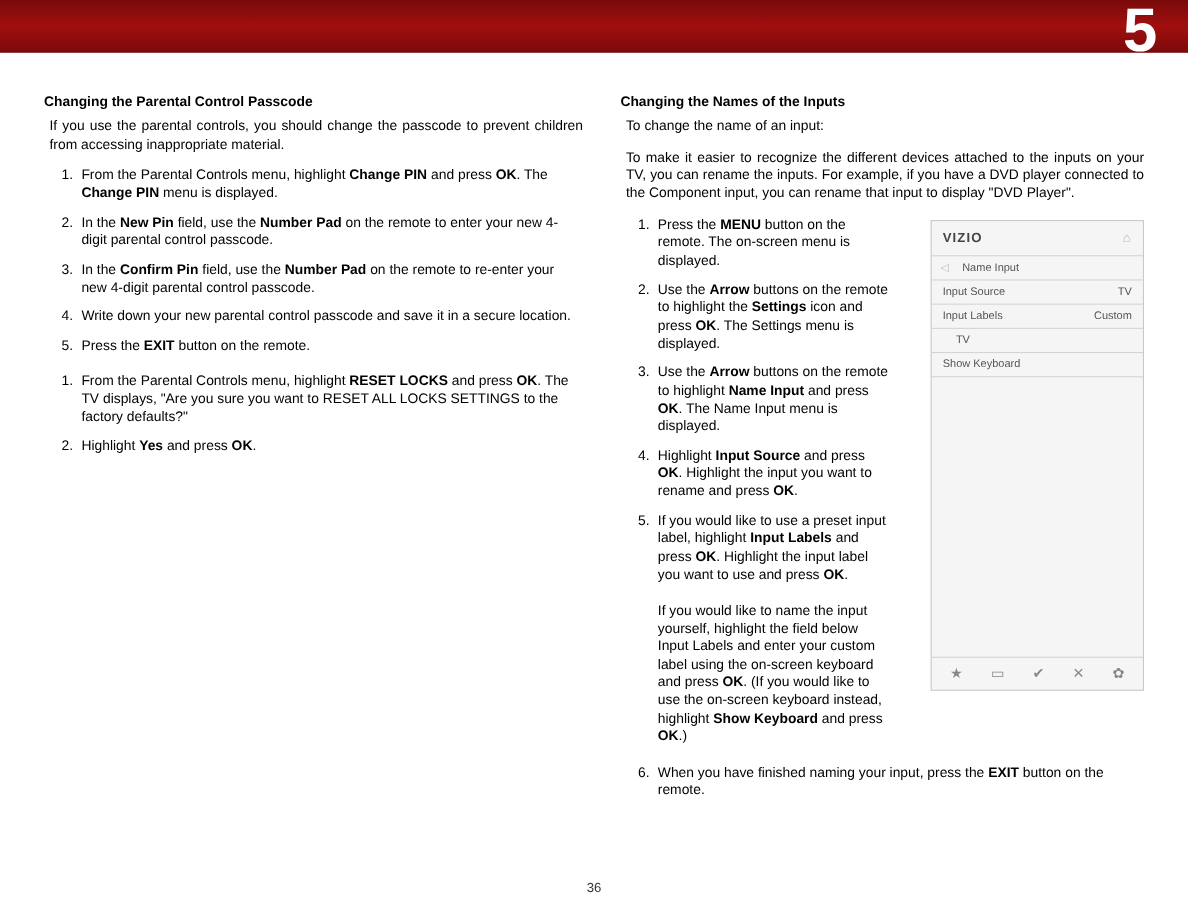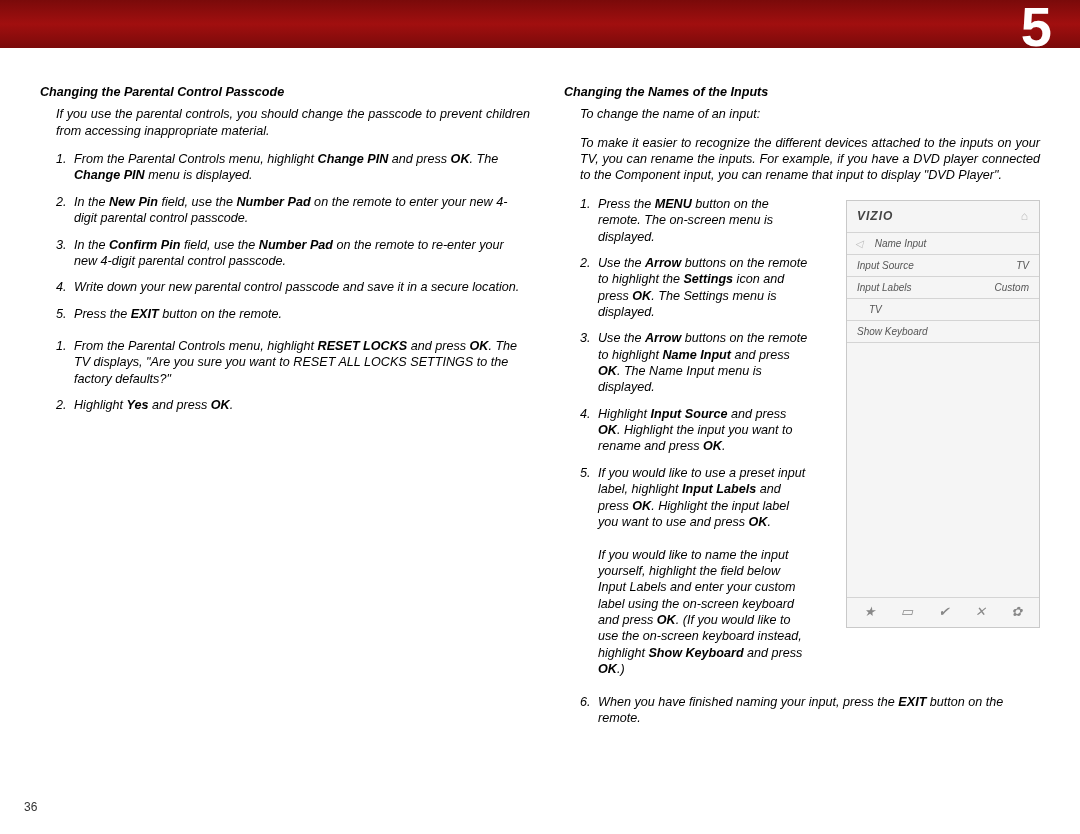--- a/index.html
+++ b/index.html
@@ -27,45 +27,45 @@
   }
   .page-content {
     display: flex;
     padding: 36px 40px 0 40px;
     font-size: 12.6px;
     line-height: 1.3;
     gap: 34px;
   }
   .col {
     flex: 1 1 0;
-    font-style: italic;
   }
   .col-left { flex: 0 0 490px; }
   .col-right { flex: 1 1 auto; }
   h3 {
     font-size: 12.6px;
     font-weight: 700;
     margin: 0 0 6px 0;
   }
-  p { margin: 0 0 12px 16px; text-align: justify; }
+  p { margin: 0 0 12px 5px; text-align: justify; }
   ol {
     margin: 0 0 16px 0;
     padding-left: 30px;
   }
   ol li {
     margin-bottom: 10px;
     padding-left: 4px;
   }
   b { font-weight: 700; }
   .page-num {
+    text-align: center;
     font-size: 12px;
     color: #333;
     position: absolute;
     bottom: 20px;
-    left: 0; right: 0; padding-left: 24px;
+    left: 0; right: 0;
   }
 
   .right-flex { display: flex; gap: 36px; }
   .instructions { flex: 1 1 auto; }
 
   .tv-menu {
     flex: 0 0 192px;
     border: 1px solid #c9c9c9;
     background: #f5f5f5;
     font-size: 10.5px;

